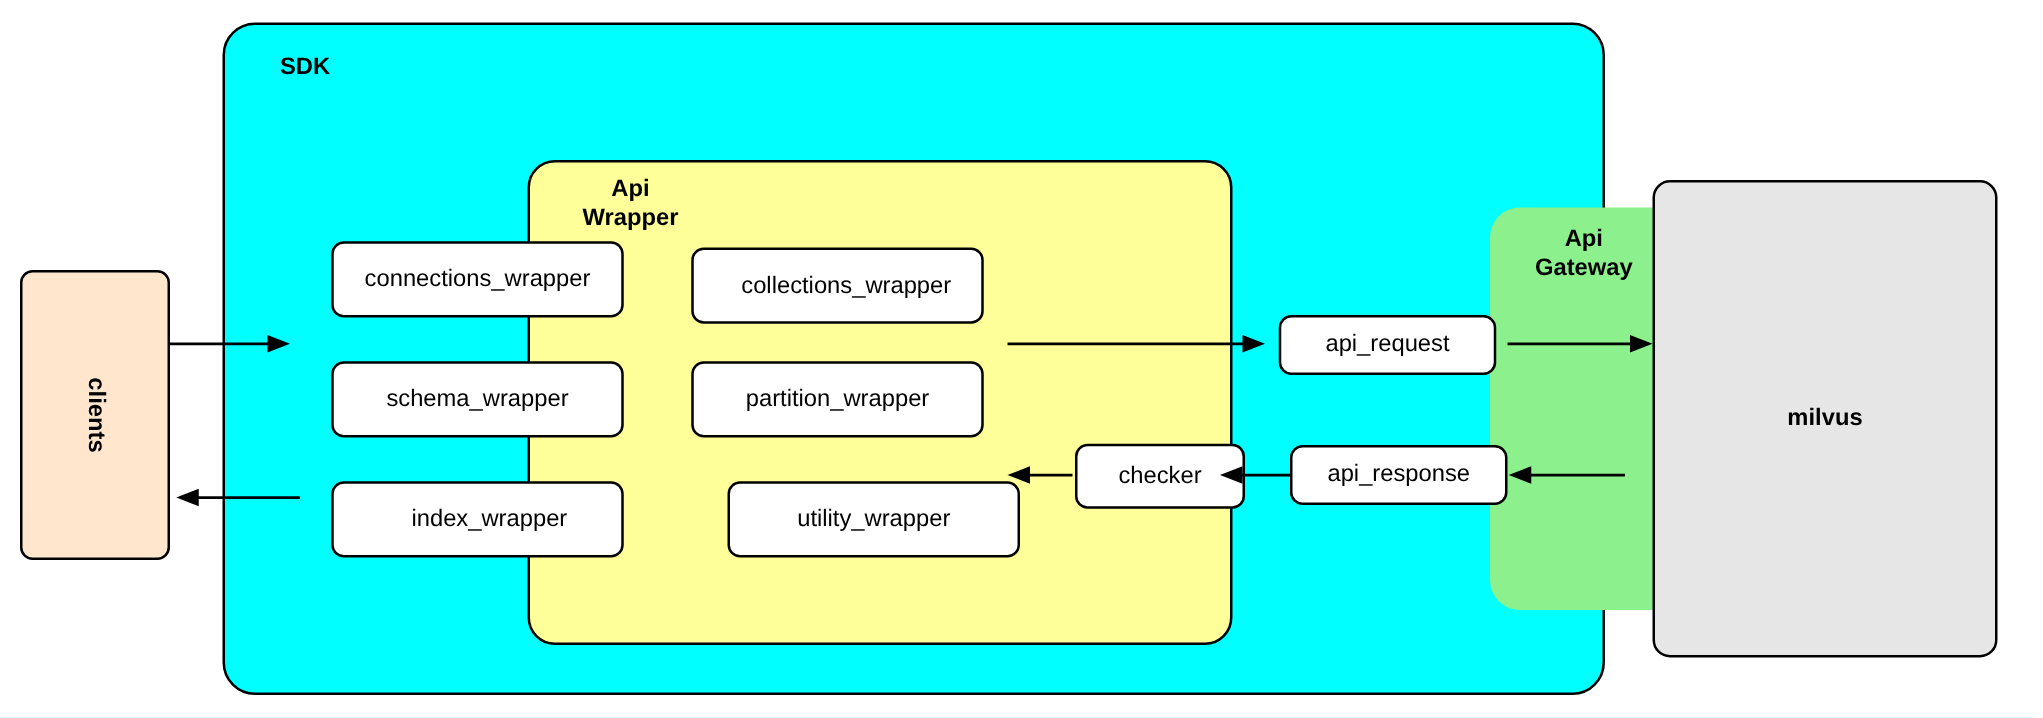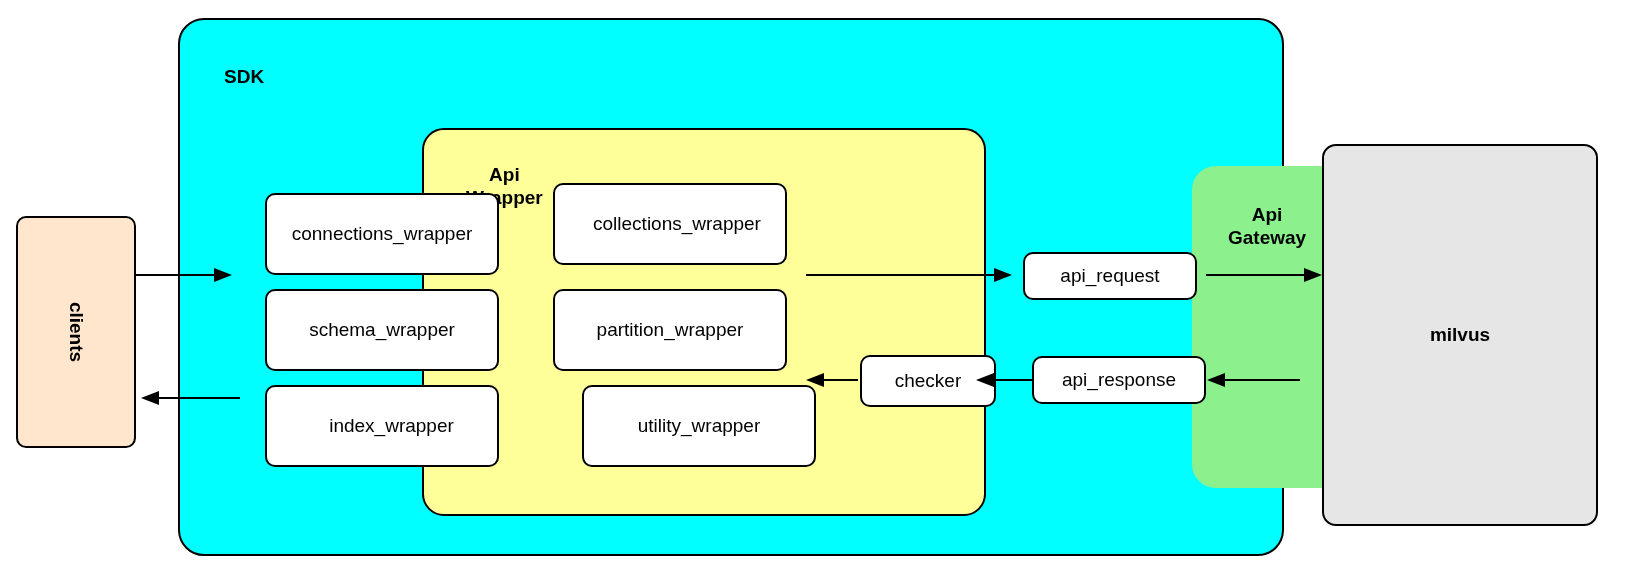--- a/index.html
+++ b/index.html
@@ -57,37 +57,36 @@
     display: block;
   }
   
   .container-title {
     position: absolute;
     font-weight: bold;
     font-size: 19px;
     line-height: 23px;
     color: #000000;
     white-space: pre-line;
-    margin-top: 23px;
   }
   #sdk-title { left: 44px; top: 22px; }
   #api-wrapper-title { left: 42px; top: 10px; }
   #api-gateway-title { left: 36px; top: 14px; }
 
   
   .node {
     background: #ffffff;
     border-radius: 10px;
     font-size: 19px;
   }
-  .wrapper-node { width: 234px; height: 82px; }
+  .wrapper-node { width: 234px; height: 61px; }
   .gw-node { width: 174px; height: 48px; font-size: 19px; }
 
   #connections-wrapper { left: 265px; top: 193px; }
-  #collections-wrapper { left: 553px; top: 183px; padding-left: 14px; }
+  #collections-wrapper { left: 553px; top: 198px; padding-left: 14px; }
   #schema-wrapper     { left: 265px; top: 289px; }
   #partition-wrapper  { left: 553px; top: 289px; }
   #index-wrapper      { left: 265px; top: 385px; padding-left: 19px; }
   #utility-wrapper    { left: 553px; top: 385px; margin-left: 29px; }
 
   #api-request  { left: 1023px; top: 252px; }
   #api-response { left: 1032px; top: 356px; }
 
   #checker-box {
     left: 860px;

